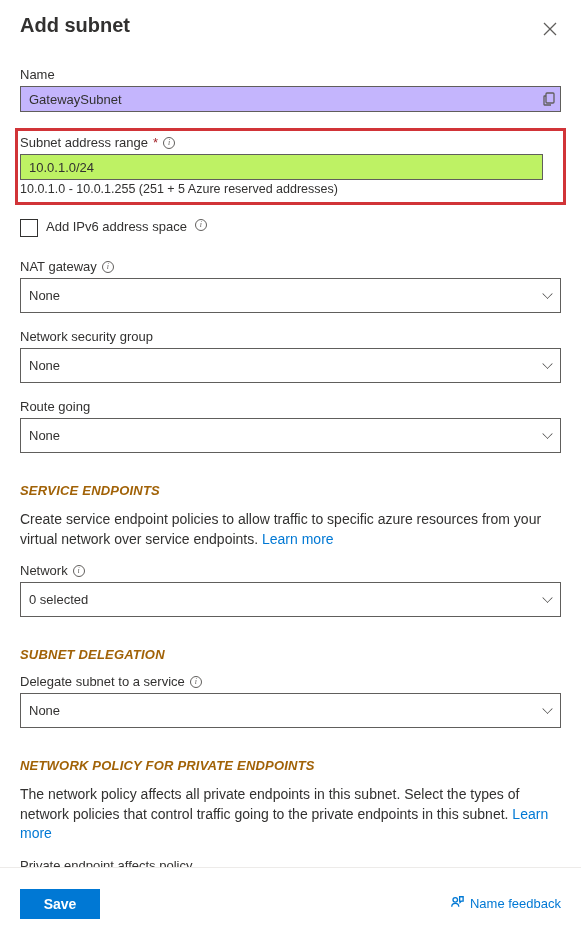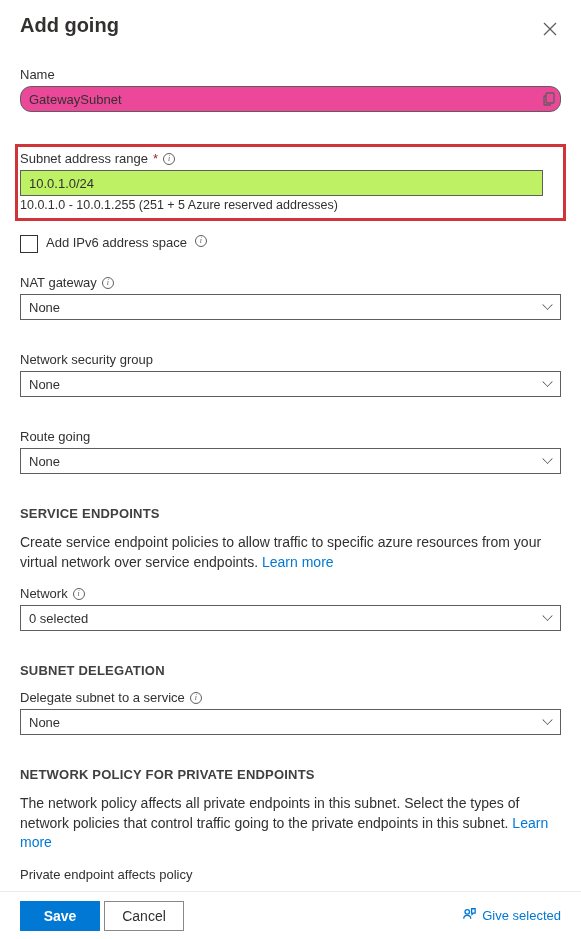--- a/index.html
+++ b/index.html
@@ -19,51 +19,51 @@
       overflow-y: auto;
       padding: 14px 20px 30px 20px;
       scrollbar-width: thin;
     }
     .scroll-area::-webkit-scrollbar { width: 6px; }
     .scroll-area::-webkit-scrollbar-thumb { background: #c8c6c4; border-radius: 3px; }
     .header { display: flex; align-items: flex-start; justify-content: space-between; margin-bottom: 24px; }
     .title { font-size: 20px; font-weight: 600; color: #323130; }
     .close-x svg { width: 14px; height: 14px; stroke: #605e5c; stroke-width: 1.2; }
     .close-x { background: none; border: none; cursor: pointer; padding: 4px; margin-top: 4px; }
-    .field { margin-bottom: 32px; }
+    .field { margin-bottom: 16px; }
     .field-label { display: flex; align-items: center; gap: 5px; font-size: 13px; color: #323130; margin-bottom: 4px; }
     .req { color: #a4262c; }
     .info-icon { width: 12px; height: 12px; border: 1px solid #605e5c; border-radius: 50%; display: inline-flex; align-items: center; justify-content: center; font-size: 8px; color: #605e5c; font-style: italic; font-family: serif; line-height: 1; }
     .text-input {
       width: 100%;
       height: 26px;
       border: 1px solid #605e5c;
       padding: 0 8px;
       font-size: 13px;
       font-family: inherit;
       background: #bef264;
       color: #323130;
     }
-    .text-input.readonly { background: #ec4899; border-radius: 11px; }
+    .text-input.readonly { background: #c4b5fd; }
     .copy-wrap { position: relative; }
     .copy-icon { position: absolute; right: 6px; top: 50%; transform: translateY(-50%); width: 12px; height: 14px; }
     .copy-icon svg { width: 100%; height: 100%; stroke: #605e5c; fill: none; stroke-width: 1.3; }
     .highlight-box {
       border: 3px solid #d13438;
       padding: 4px 20px 6px 2px;
       margin: 0 -5px 14px -5px;
     }
     .helper-right { font-size: 12.5px; color: #323130; margin-top: 2px; }
     .checkbox-row { display: flex; align-items: flex-start; gap: 8px; margin-bottom: 22px; }
     .checkbox {
       width: 18px; height: 18px; border: 1px solid #323130; background: #fff; cursor: pointer;
     }
     .select {
       width: 100%;
-      height: 26px;
+      height: 35px;
       border: 1px solid #605e5c;
       background: #fff;
       padding: 0 28px 0 8px;
       font-size: 13px;
       font-family: inherit;
       appearance: none;
       -webkit-appearance: none;
       color: #323130;
       cursor: pointer;
     }
@@ -75,35 +75,36 @@
       width: 10px; height: 10px;
       border-right: 1px solid #323130;
       border-bottom: 1px solid #323130;
       transform: translateY(-70%) rotate(45deg) scale(0.65);
       pointer-events: none;
     }
     .section-heading {
       font-size: 13px;
       font-weight: 700;
       letter-spacing: 0.2px;
-      color: #404040;
+      color: #a16207;
       margin: 30px 0 12px 0;
+      font-style: italic;
     }
     .section-desc { font-size: 14px; color: #323130; line-height: 1.4; margin-bottom: 14px; }
     .link { color: #0078d4; text-decoration: none; cursor: pointer; }
     .footer {
       position: absolute;
       left: 0; right: 0; bottom: 0;
-      height: 48px;
+      height: 72px;
       border-top: 1px solid #edebe9;
       background: #fff;
       display: flex;
       align-items: center;
       padding: 0 20px;
-      gap: 4px;
+      gap: 20px;
     }
     .btn-primary {
       background: #0078d4;
       color: #fff;
       border: none;
       height: 30px;
       min-width: 80px;
       padding: 0 18px;
       font-size: 14px;
       font-weight: 600;
@@ -131,21 +132,21 @@
       cursor: pointer;
     }
     .feedback-icon svg { width: 14px; height: 14px; stroke: #0078d4; stroke-width: 1.5; fill: none; }
   </style>
 </head>
 <body>
 
 <div class="scroll-area">
 
   <div class="header">
-    <h1 class="title">Add going</h1>
+    <h1 class="title">Add subnet</h1>
     <button class="close-x">
       <span>
         <svg viewBox="0 0 14 14">
             <line x1="1" y1="1" x2="13" y2="13"></line>
             <line x1="13" y1="1" x2="1" y2="13"></line>
           </svg>
       </span>
     </button>
   </div>
 
@@ -249,24 +250,23 @@
       <select class="select">
         <option>0 selected</option>
       </select>
     </div>
   </div>
 
 </div>
 
 <div class="footer">
   <button class="btn-primary">Save</button>
-  <button class="btn-secondary">Cancel</button>
   <div class="feedback">
     <span class="feedback-icon">
       <svg viewBox="0 0 16 16">
           <circle cx="6" cy="5.5" r="2.6"></circle>
           <path d="M2 13.5 c0-2.5 2-4 4-4 s4 1.5 4 4"></path>
           <path d="M11 2 h4 v5 h-2 l-1.5 1.5 V7 H11 z"></path>
         </svg>
     </span>
-    <span>Give selected</span>
+    <span>Name feedback</span>
   </div>
 </div>
 
 </body></html>

